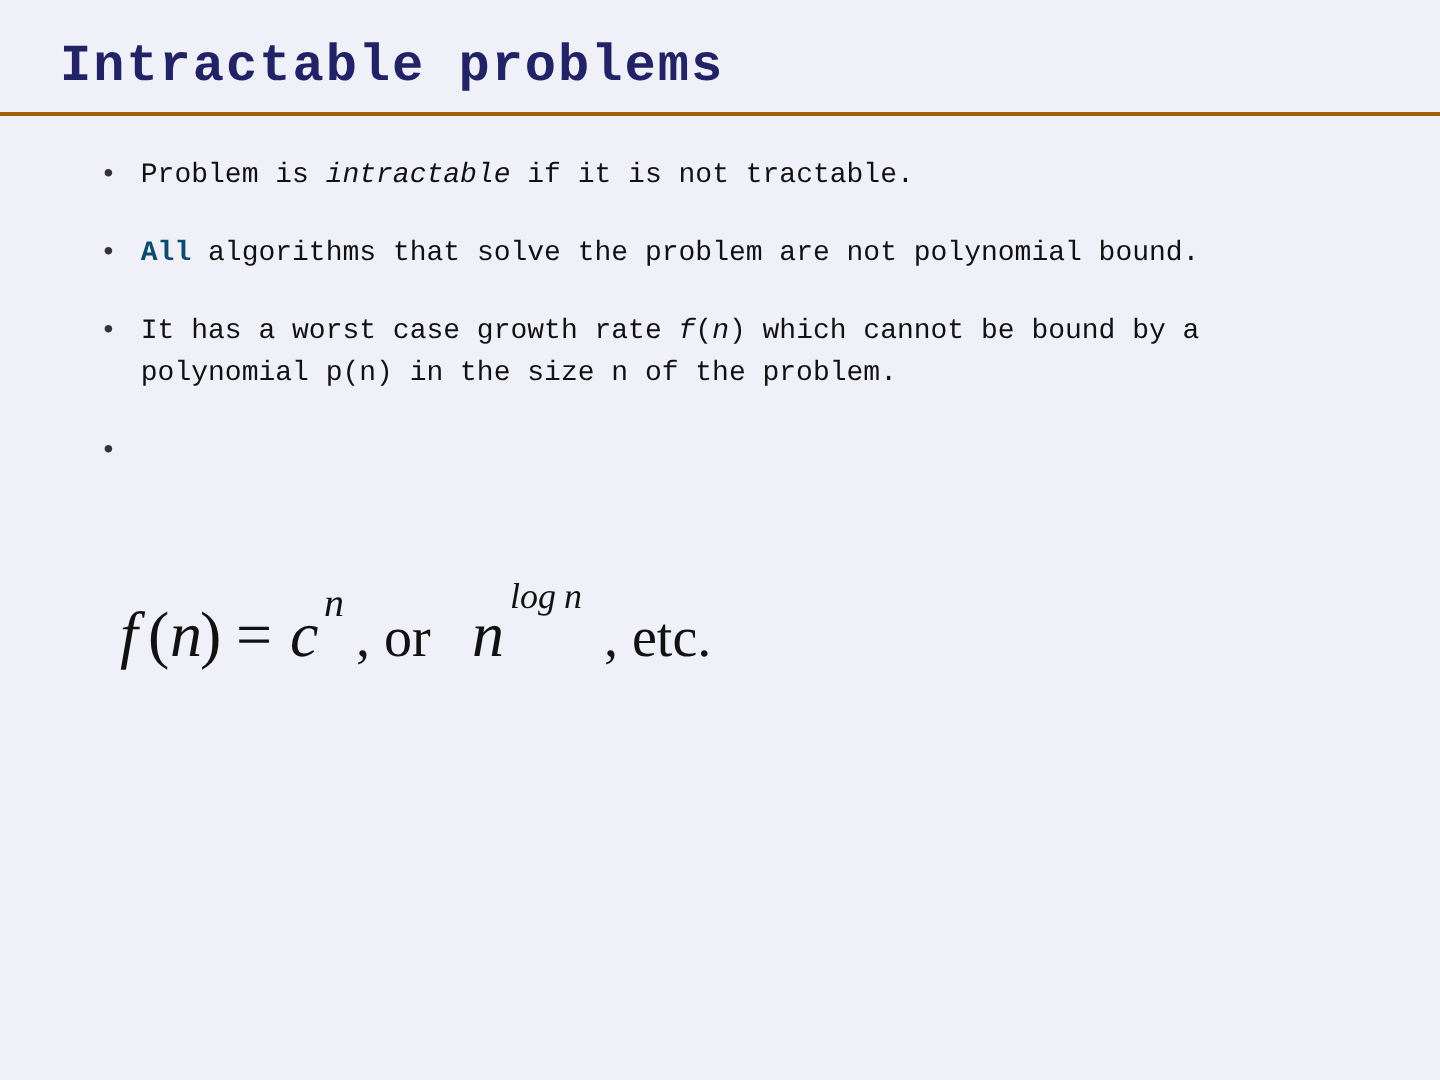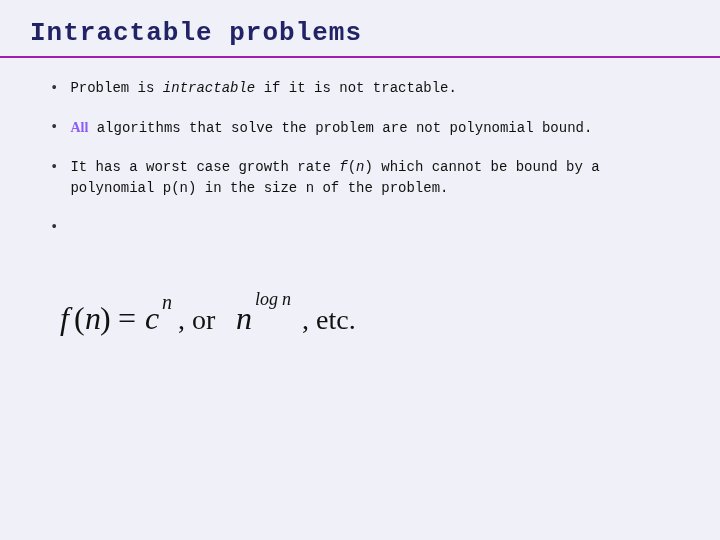--- a/index.html
+++ b/index.html
@@ -16,21 +16,21 @@
       width: 720px;
       height: 540px;
       background: #f0f0f8;
       padding: 0;
       position: relative;
     }
 
     .header {
       background: #f0f0f8;
       padding: 18px 30px 8px 30px;
-      border-bottom: 2px solid #a21caf;
+      border-bottom: 2px solid #a16207;
     }
 
     .header h1 {
       font-family: 'Courier New', Courier, monospace;
       font-size: 26px;
       font-weight: bold;
       color: #222266;
       letter-spacing: 1px;
     }
 
@@ -53,23 +53,23 @@
     }
 
     .bullet-text {
       font-family: 'Courier New', Courier, monospace;
       font-size: 14px;
       color: #111;
       line-height: 1.5;
     }
 
     .bullet-text .mono-bold {
-      font-family: Liberation Serif, serif;
+      font-family: Liberation Mono, monospace;
       font-weight: bold;
-      color: #8b5cf6;
+      color: #0c4a6e;
     }
 
     .bullet-text .italic {
       font-style: italic;
       font-family: Liberation Mono, monospace;
     }
 
     .bullet-text .fn-italic {
       font-style: italic;
       font-family: 'Courier New', Courier, monospace;

